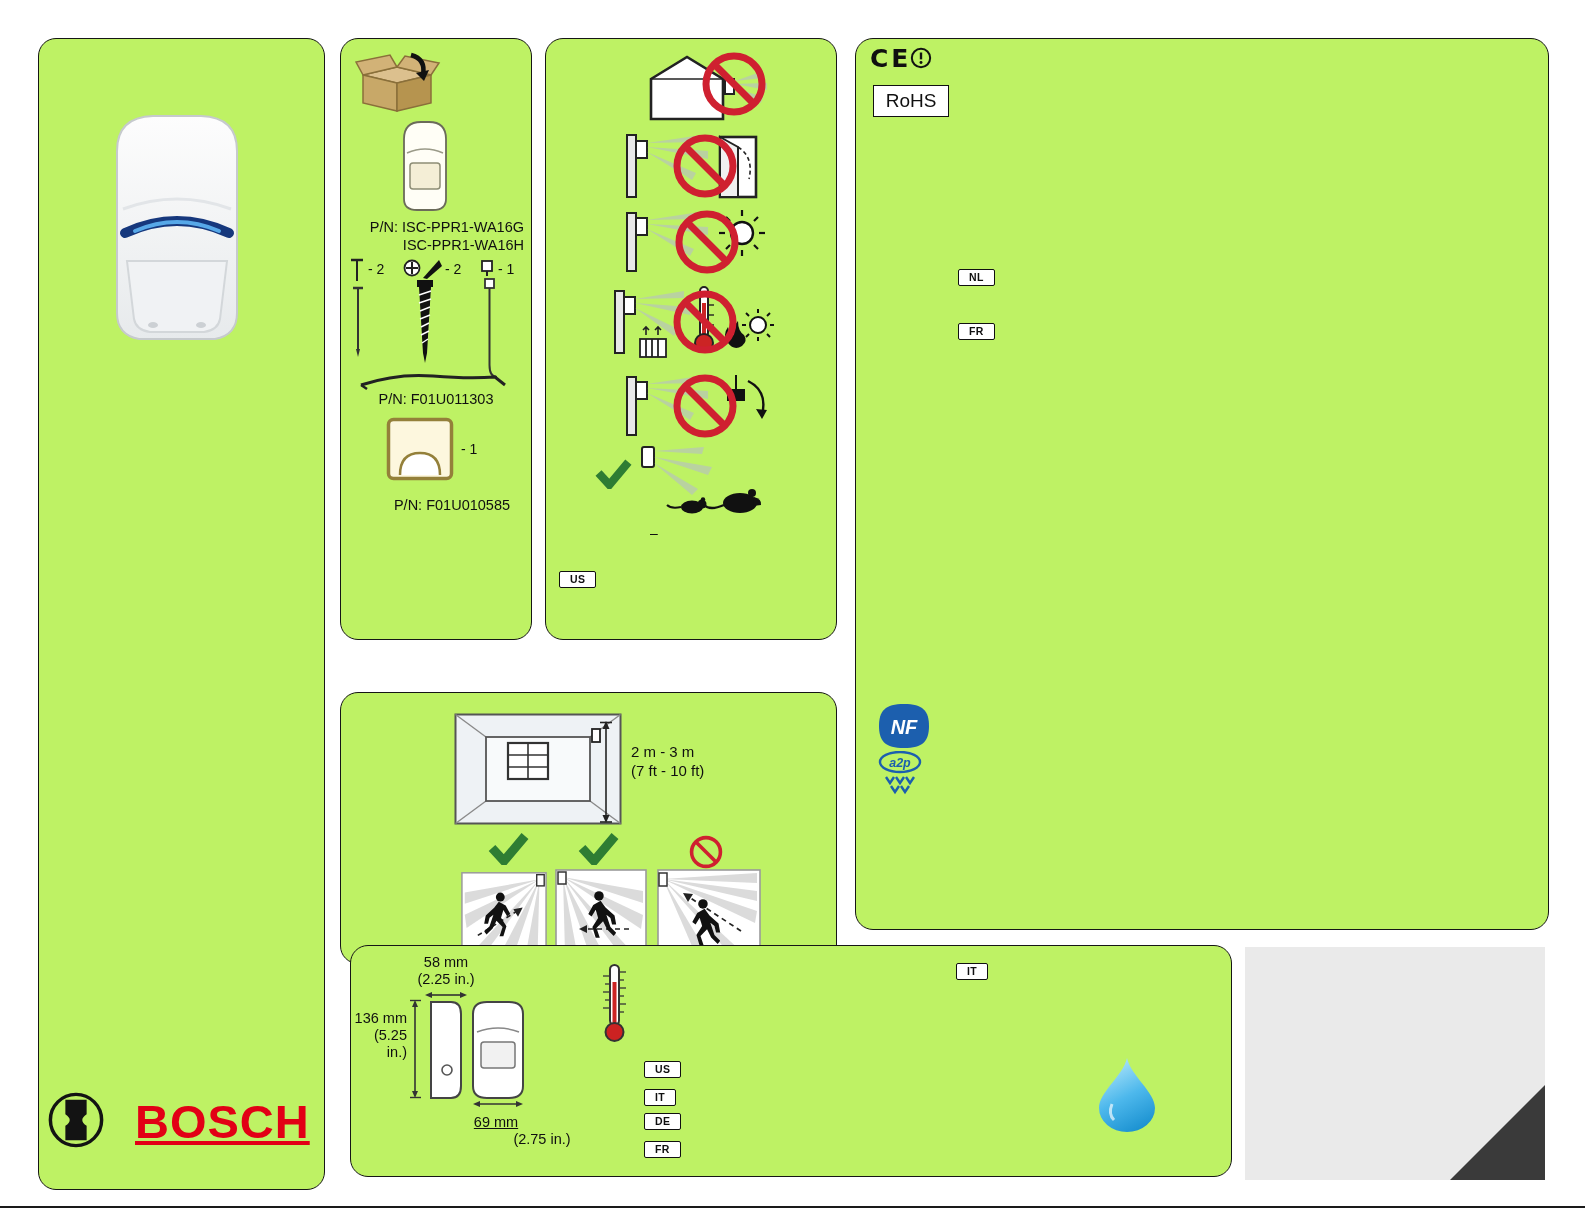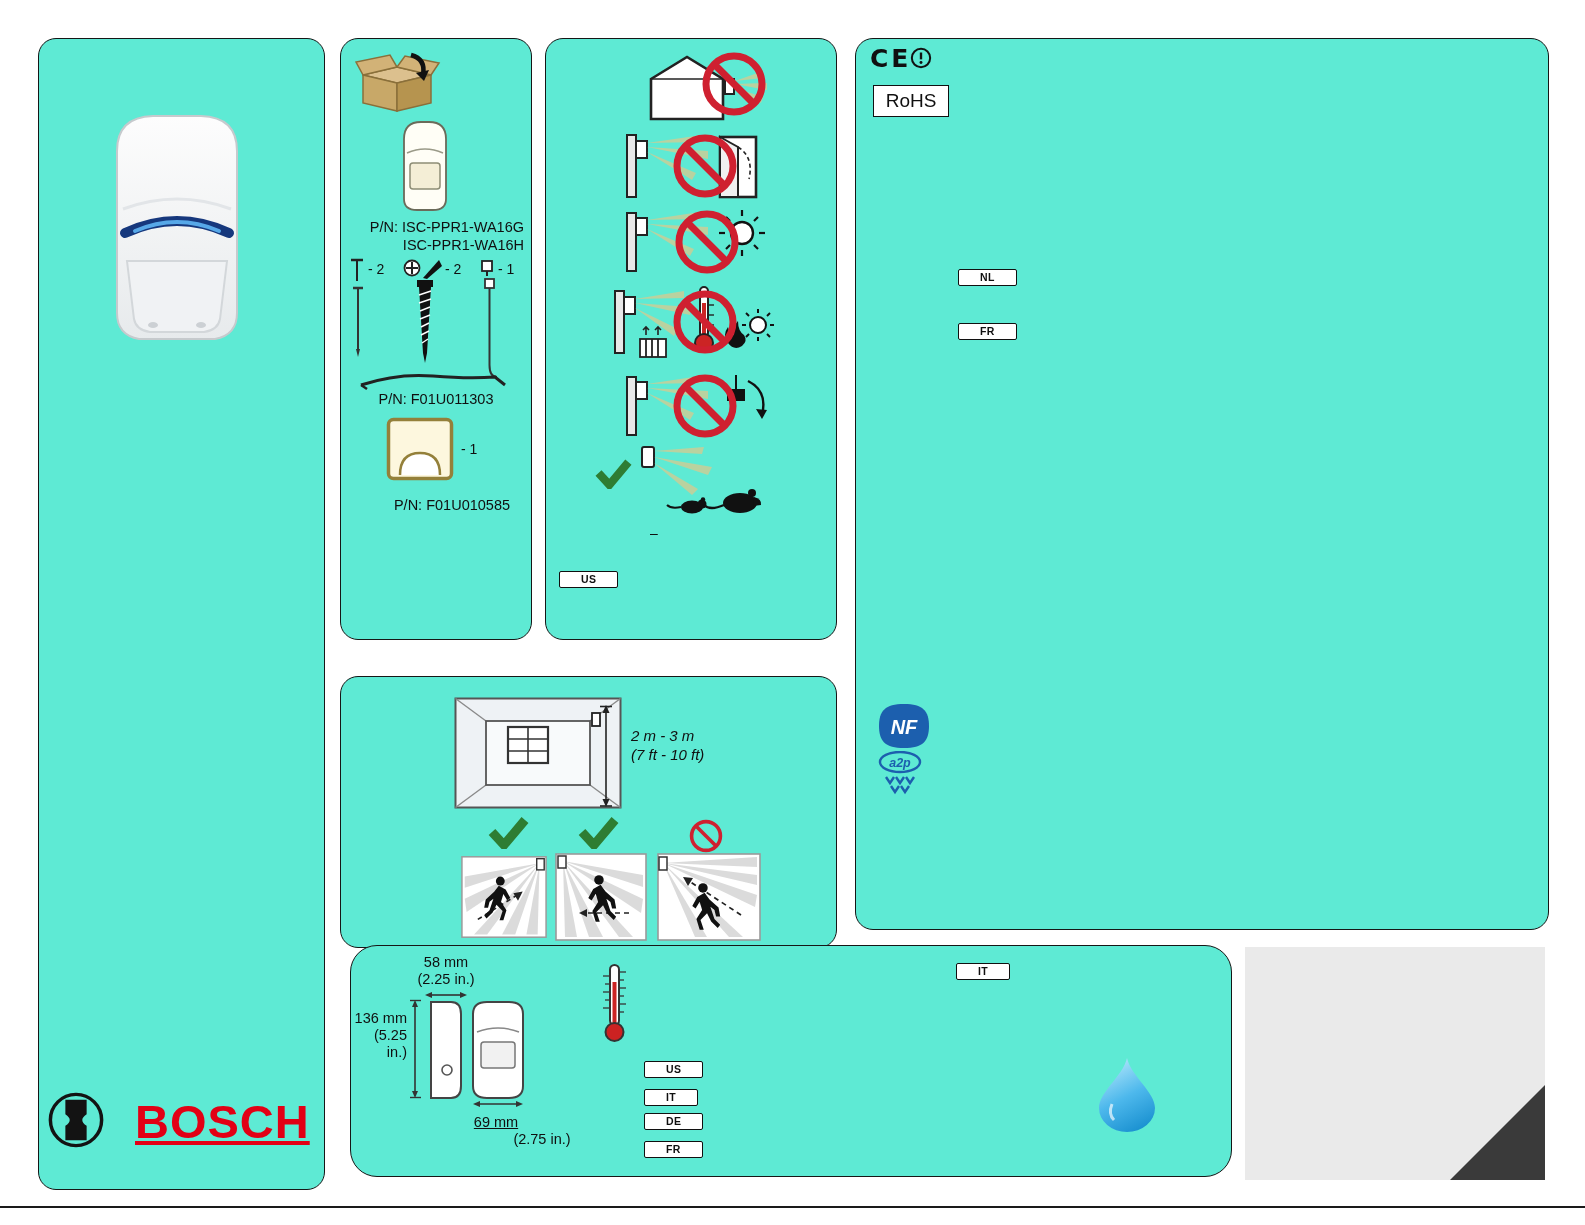--- a/index.html
+++ b/index.html
@@ -1,20 +1,20 @@
 <!DOCTYPE html>
 <html><head>
 <meta charset="utf-8">
 <style>
   html,body{margin:0;padding:0;background:#ffffff;}
   .page{position:relative;width:1585px;height:1225px;background:#fff;font-family:"Liberation Sans",sans-serif;overflow:hidden;}
-  .panel{position:absolute;border:1.6px solid #161616;border-radius:18px;background:#5eead4;}
+  .panel{position:absolute;border:1.6px solid #161616;border-radius:18px;background:#bef264;}
   .abs{position:absolute;}
   .txt{position:absolute;color:#101010;}
-  .lang-tag{position:absolute;border:1.5px solid #101010;border-radius:2px;background:#fff;color:#101010;font-weight:bold;font-size:10.5px;line-height:1;padding:2px 21px;letter-spacing:0.3px;}
+  .lang-tag{position:absolute;border:1.5px solid #101010;border-radius:2px;background:#fff;color:#101010;font-weight:bold;font-size:10.5px;line-height:1;padding:2px 10px;letter-spacing:0.3px;}
   .pn{font-size:14.5px;}
   .cnt{font-size:14px;}
   .dim-label{font-size:14.5px;text-align:center;line-height:1.2;}
   .bosch-word{font-weight:bold;color:#e20015;font-size:47px;letter-spacing:1px;line-height:1;font-family:"Liberation Sans",sans-serif;}
   .rohs-box{position:absolute;border:1.6px solid #101010;background:#fff;font-size:19px;color:#101010;display:flex;align-items:center;justify-content:center;}
   .ce-text{position:absolute;font-weight:bold;font-size:25px;letter-spacing:3px;color:#101010;font-family:"DejaVu Sans",sans-serif;}
 </style>
 </head>
 <body>
 
@@ -326,21 +326,21 @@
       <g stroke="#1c5fae" stroke-width="2.4" fill="none">
         <path d="M8 26 l4 6 4-6"></path>
         <path d="M18 26 l4 6 4-6"></path>
         <path d="M28 26 l4 6 4-6"></path>
         <path d="M13 35 l4 6 4-6"></path>
         <path d="M23 35 l4 6 4-6"></path>
       </g>
     </svg>
   </div>
 
-  <div class="panel" style="left:340px;top:676px;width:495px;height:270px;font-style:italic;">
+  <div class="panel" style="left:340px;top:692px;width:495px;height:270px;">
     <svg class="abs" style="left:113px;top:20px;width:168px;height:112px" viewBox="0 0 168 112">
       <rect x="1.5" y="1.5" width="165" height="109" fill="#eef2f5" stroke="#555" stroke-width="2"></rect>
       <line x1="1.5" y1="1.5" x2="32" y2="24" stroke="#8a8a8a" stroke-width="1.4"></line>
       <line x1="166.5" y1="1.5" x2="136" y2="24" stroke="#8a8a8a" stroke-width="1.4"></line>
       <line x1="1.5" y1="110.5" x2="32" y2="88" stroke="#8a8a8a" stroke-width="1.4"></line>
       <line x1="166.5" y1="110.5" x2="136" y2="88" stroke="#8a8a8a" stroke-width="1.4"></line>
       <rect x="32" y="24" width="104" height="64" fill="#f8fafb" stroke="#555" stroke-width="1.8"></rect>
       <rect x="54" y="30" width="40" height="36" fill="#fff" stroke="#333" stroke-width="2.2"></rect>
       <line x1="74" y1="30" x2="74" y2="66" stroke="#333" stroke-width="1.6"></line>
       <line x1="54" y1="42" x2="94" y2="42" stroke="#333" stroke-width="1.6"></line>
@@ -404,21 +404,21 @@
         <polygon points="6,10 86,84 72,84"></polygon>
         <polygon points="6,10 50,84 38,84"></polygon>
       </g>
       <rect x="2" y="4" width="8" height="13" fill="#fff" stroke="#333" stroke-width="1.5"></rect>
       <path d="M84 62 L32 28" stroke="#222" stroke-width="1.7" stroke-dasharray="5 4" fill="none"></path>
       <polygon points="26,24 36,25 31,33" fill="#222"></polygon>
       <use href="#person-def" fill="#111" transform="translate(64,30) scale(-0.82,0.82)"></use>
     </svg>
   </div>
 
-  <div class="panel" style="left:350px;top:945px;width:880px;height:230px;border-radius:27px;">
+  <div class="panel" style="left:350px;top:945px;width:880px;height:230px;">
     <div class="txt dim-label" style="left:60px;top:8px;width:70px;">58 mm</div>
     <div class="txt dim-label" style="left:60px;top:25px;width:70px;">(2.25 in.)</div>
     <div class="txt dim-label" style="left:0px;top:64px;width:56px;text-align:right;">136 mm</div>
     <div class="txt dim-label" style="left:0px;top:81px;width:56px;text-align:right;">(5.25 in.)</div>
 
     <svg class="abs" style="left:56px;top:44px;width:140px;height:120px" viewBox="0 0 140 120">
       <line x1="8" y1="16" x2="8" y2="102" stroke="#333" stroke-width="1.6"></line>
       <polygon points="8,10 5,17 11,17" fill="#333"></polygon>
       <polygon points="8,108 5,101 11,101" fill="#333"></polygon>
       <line x1="3" y1="10.5" x2="14" y2="10.5" stroke="#333" stroke-width="1.4"></line>

